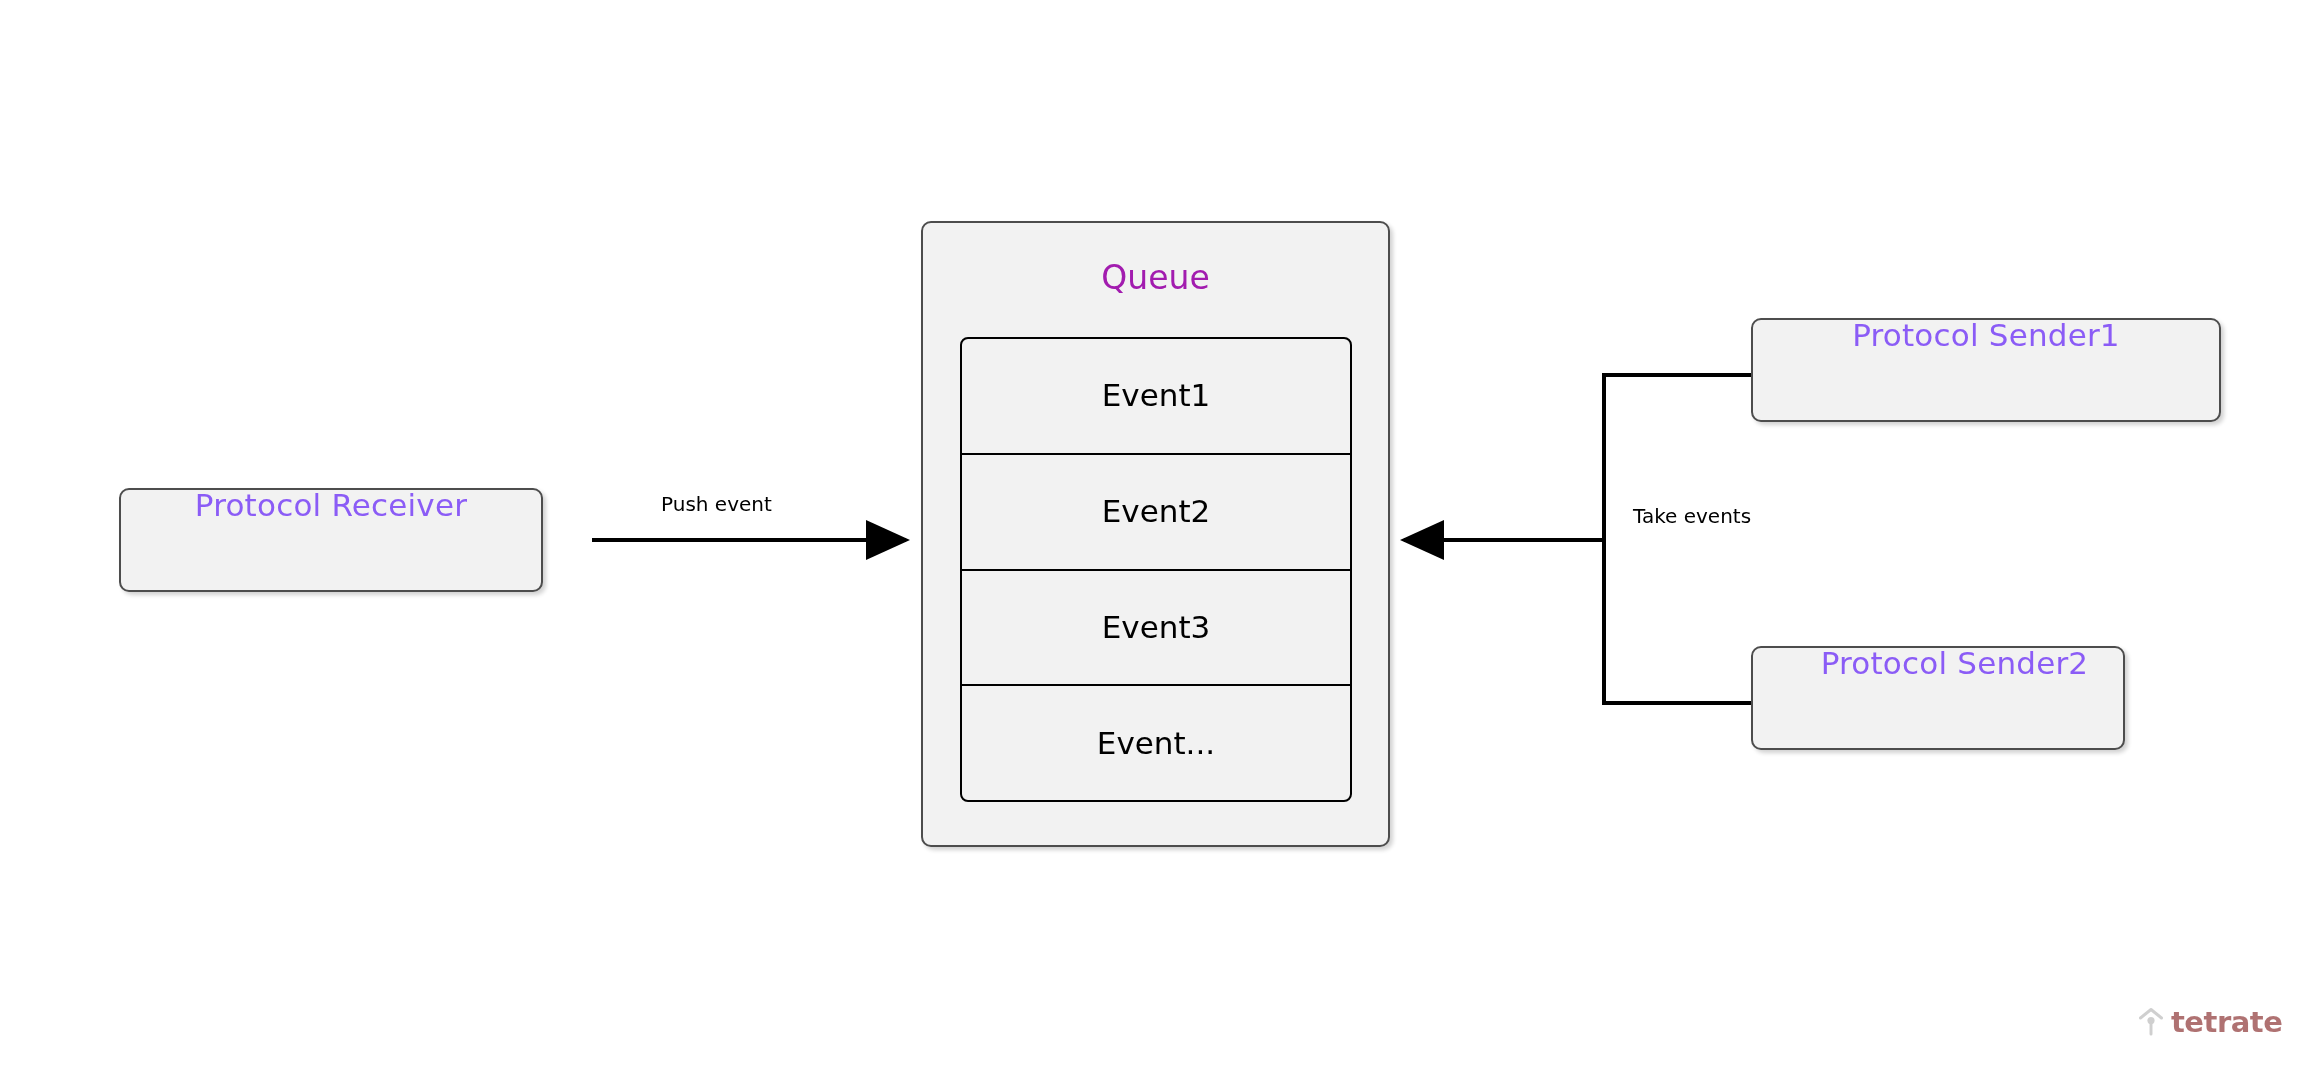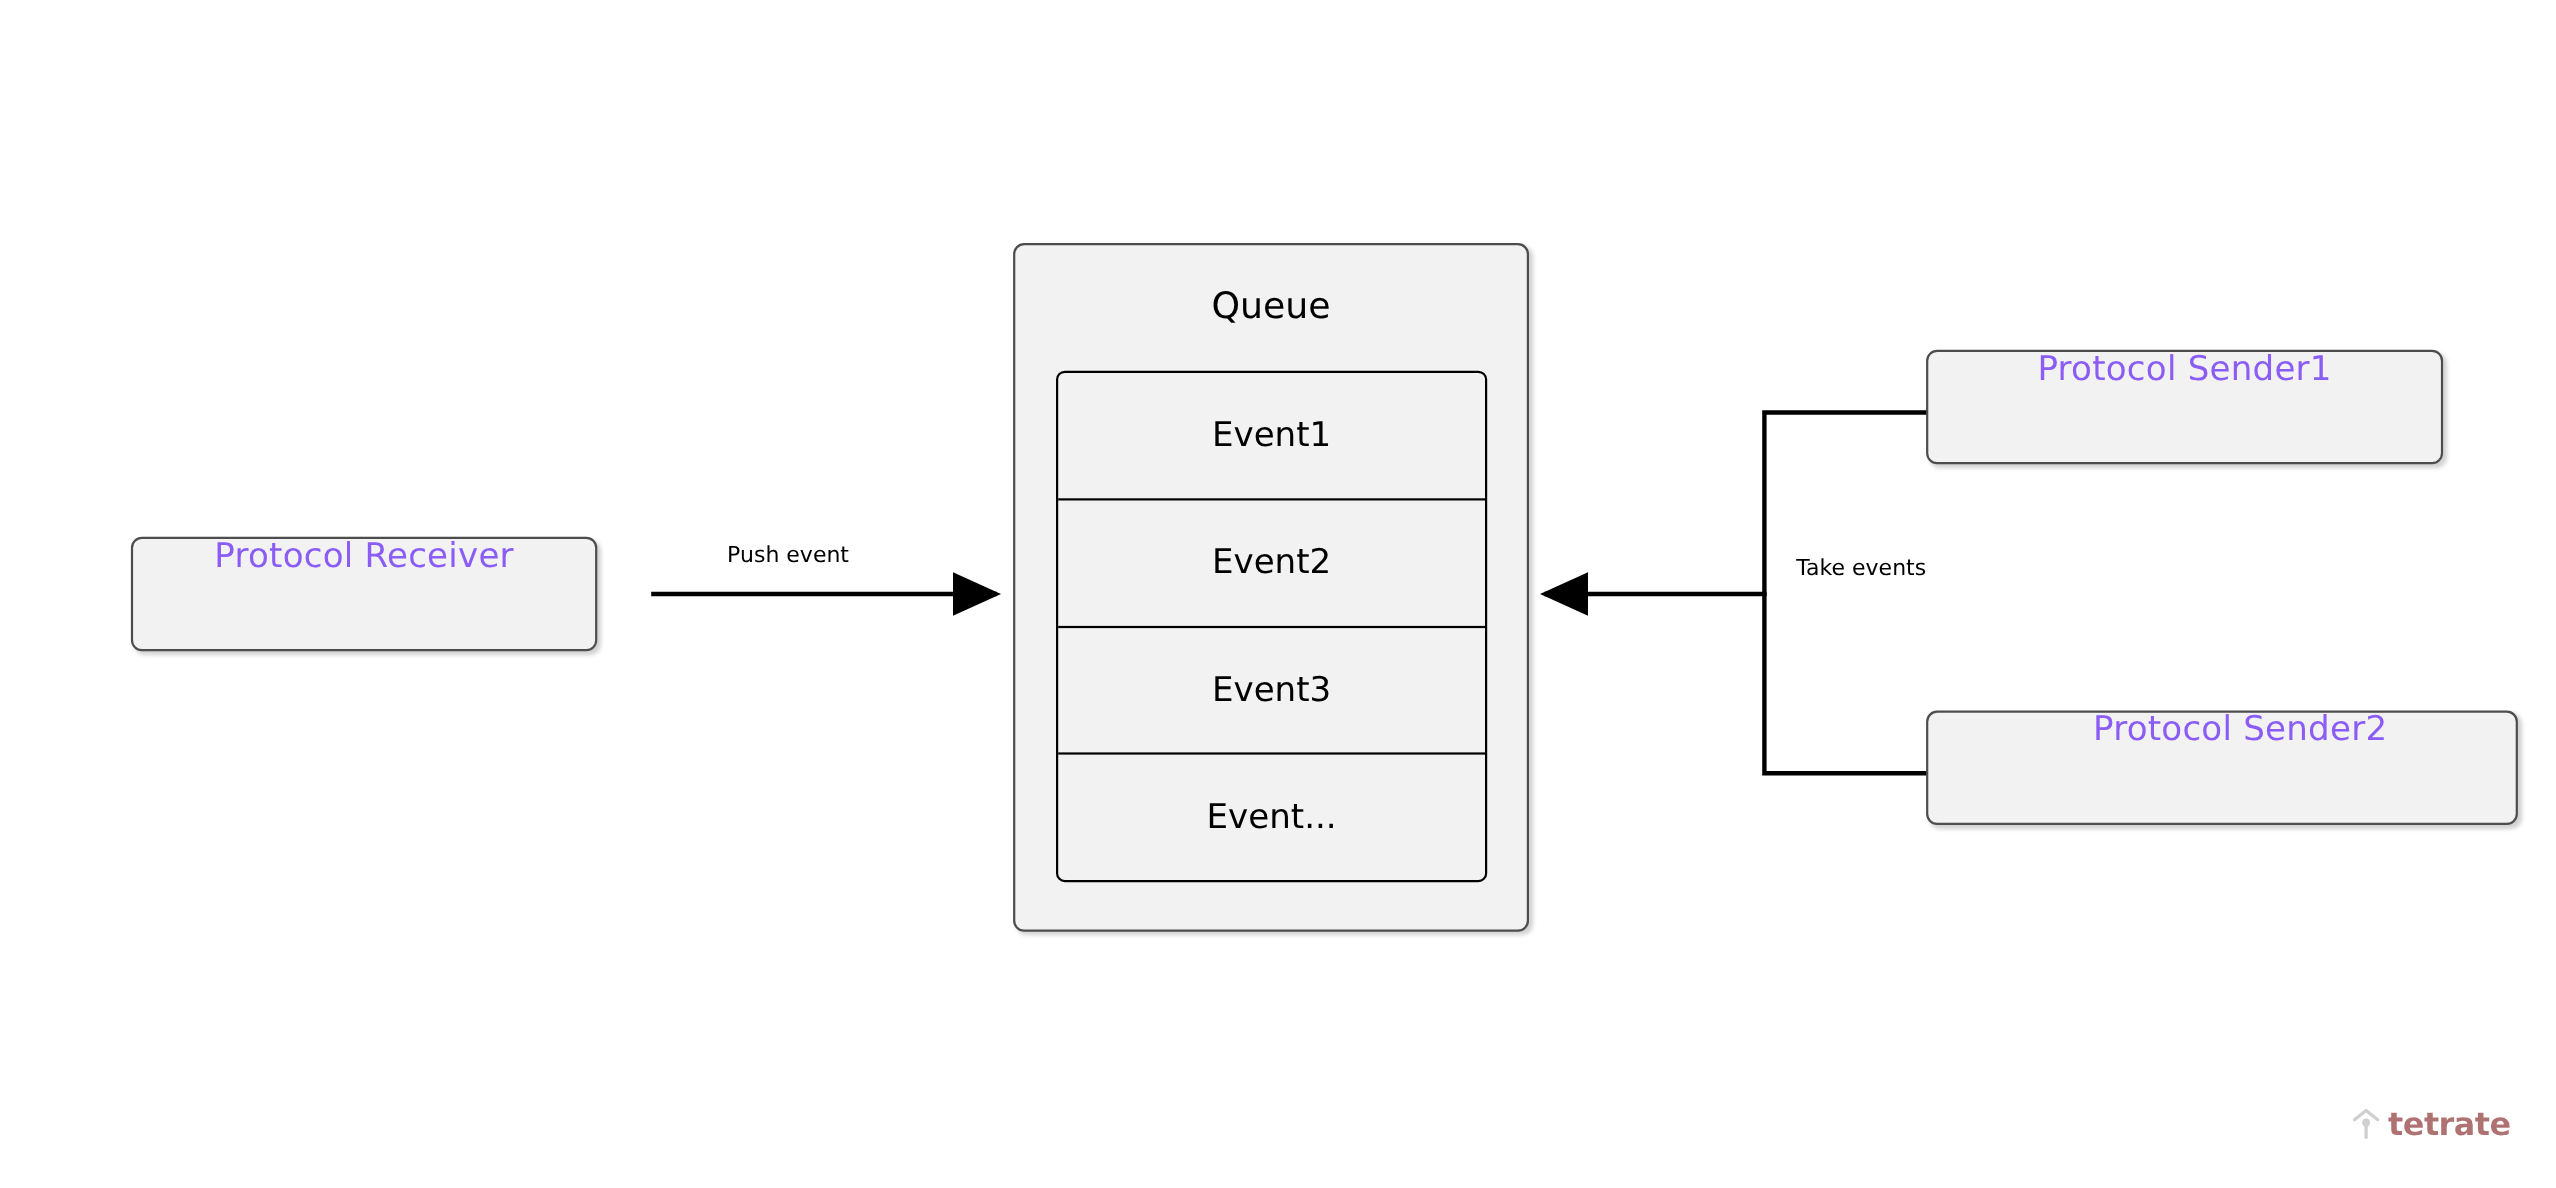--- a/index.html
+++ b/index.html
@@ -51,21 +51,21 @@
   
   #sender1 {
     left: 1751px;
     top: 318px;
     width: 470px;
     height: 104px;
   }
   #sender2 {
     left: 1751px;
     top: 646px;
-    width: 538px;
+    width: 374px;
     height: 104px;
     padding-left: 33px;
   }
 
   
   #queue {
     position: absolute;
     left: 921px;
     top: 221px;
     width: 469px;
@@ -77,21 +77,21 @@
     box-shadow: 3px 3px 4px rgba(0,0,0,0.18);
   }
   #queue-title {
     position: absolute;
     top: 38px;
     left: 0;
     width: 100%;
     text-align: center;
     font-size: 33px;
     line-height: 1;
-    color: #000000;
+    color: #a21caf;
   }
 
   
   #event-list {
     position: absolute;
     left: 37px;
     top: 114px;
     width: 392px;
     height: 465px;
     box-sizing: border-box;

